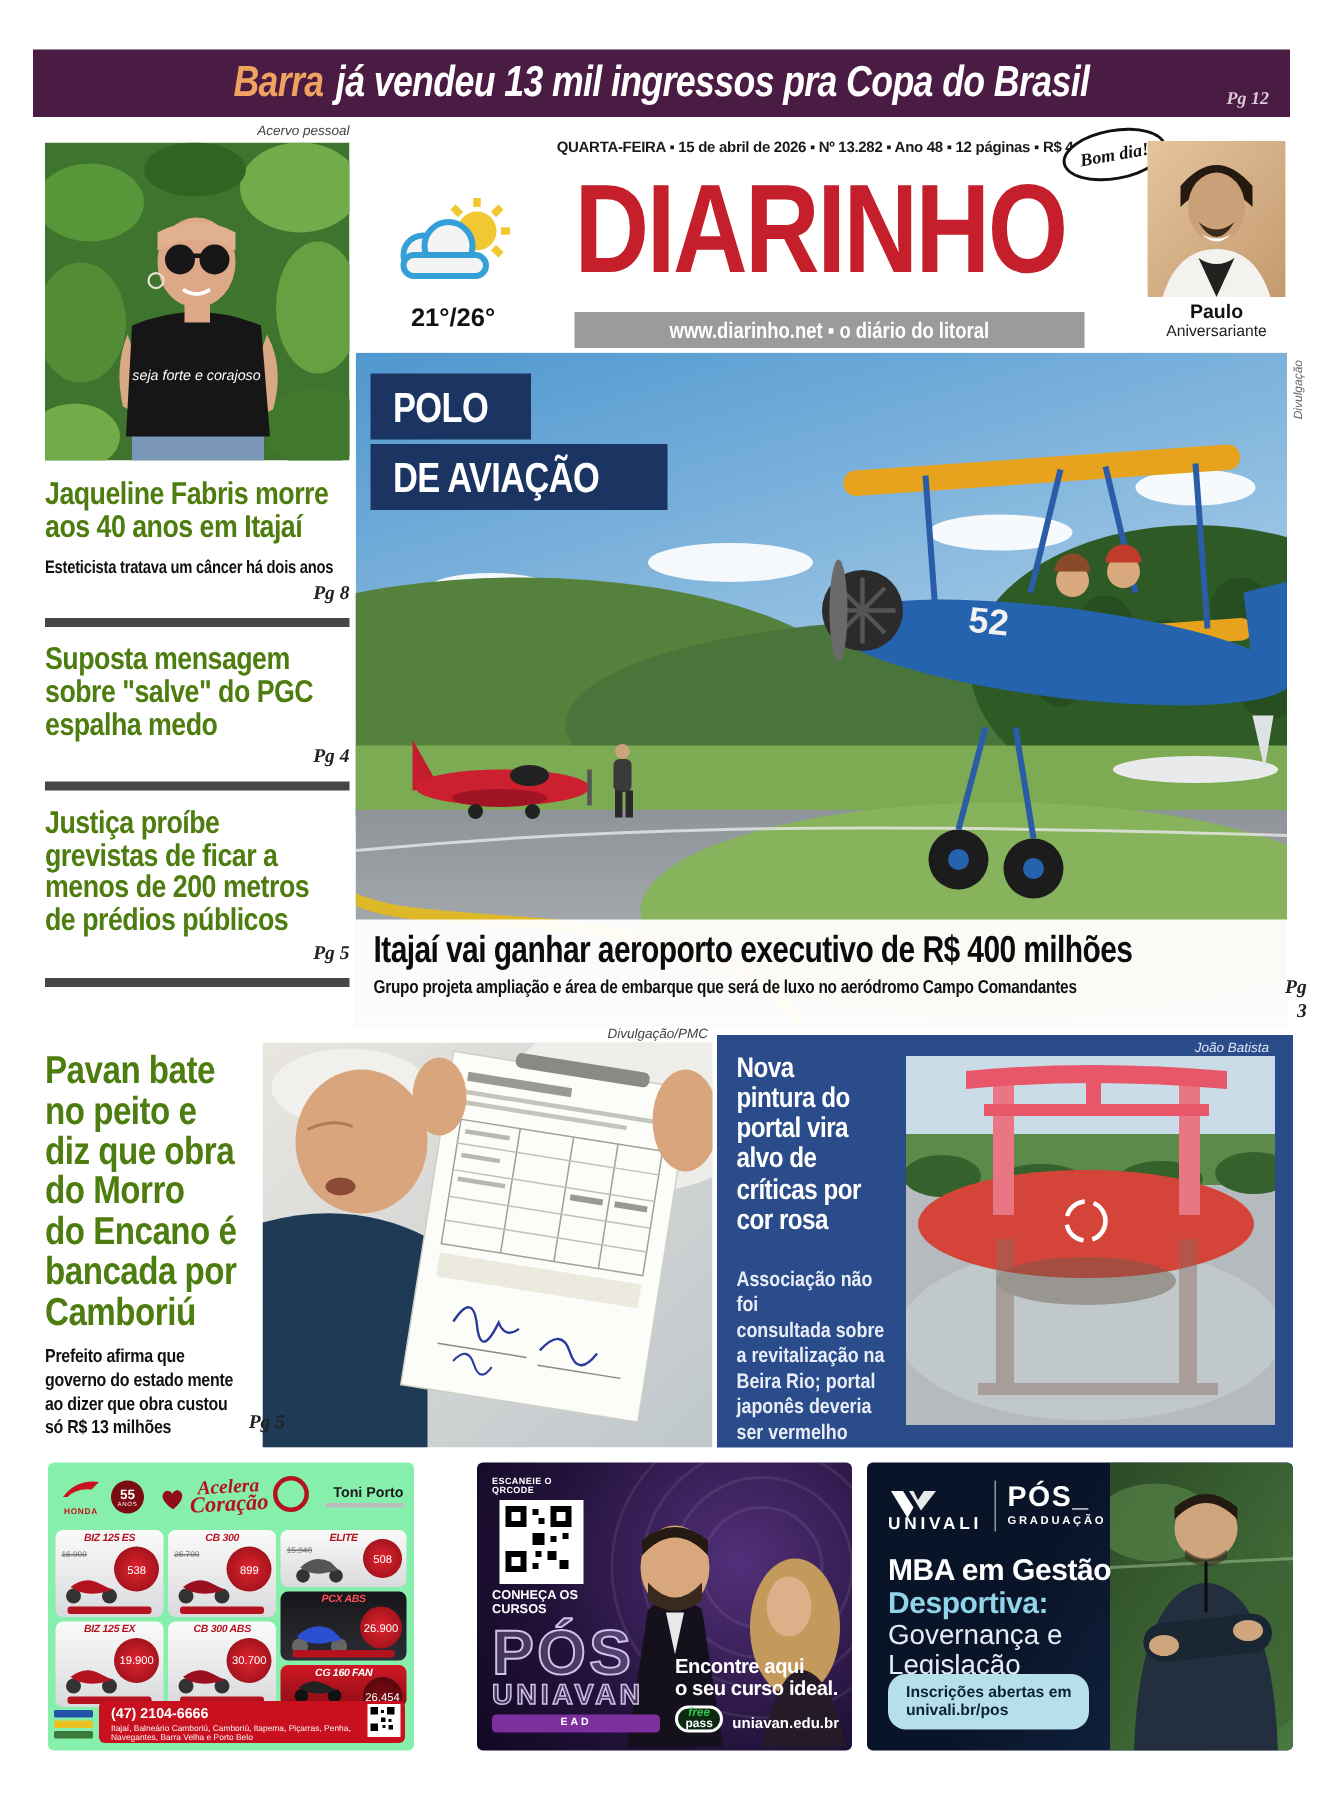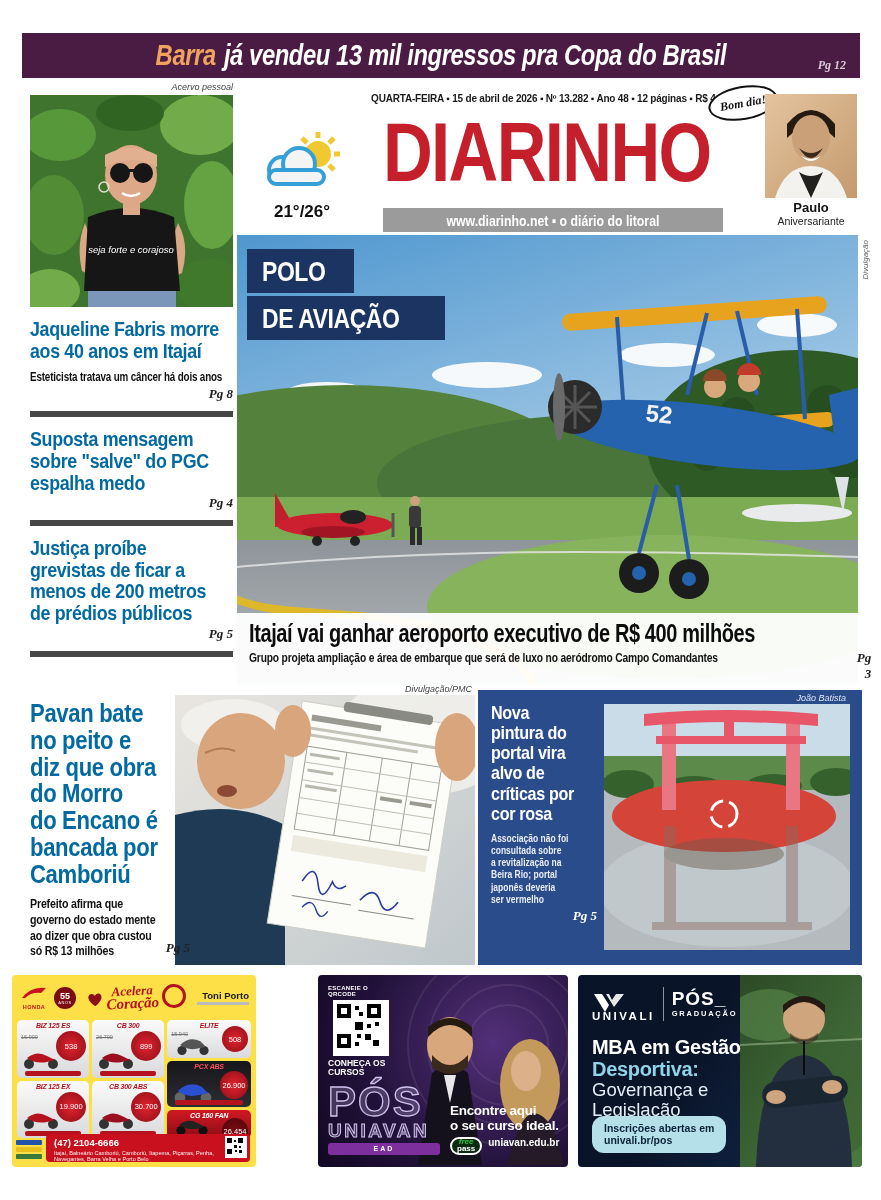--- a/index.html
+++ b/index.html
@@ -4,21 +4,21 @@
 <style>
   html,body{margin:0;padding:0;background:#fff;}
   .page{position:relative;width:881px;height:1200px;background:#fff;overflow:hidden;
         font-family:"Liberation Sans",sans-serif;color:#111;}
   .abs{position:absolute;}
   
   .condl{display:inline-block;transform:scaleX(.82);transform-origin:0 50%;white-space:nowrap;}
   .condc{display:inline-block;transform:scaleX(.82);white-space:nowrap;}
   .cond{display:inline-block;transform:scaleX(.85);transform-origin:0 0;width:117.6%;}
   .pre{white-space:pre-line;}
-  .hl{font-weight:700;color:#0369a1;letter-spacing:-.4px;line-height:1.03;}
+  .hl{font-weight:700;color:#4d7c0f;letter-spacing:-.4px;line-height:1.03;}
   .pg{font-family:"Liberation Serif",serif;font-style:italic;font-weight:700;font-size:13px;color:#222;text-align:right;}
   .credit{font-style:italic;font-size:9px;color:#444;}
   .dbar{height:6px;background:#464646;}
   svg text{font-family:"Liberation Sans",sans-serif;}
 
   
   .banner{left:22px;top:33px;width:838px;height:45px;background:#4a1b43;display:flex;align-items:center;justify-content:center;}
   .banner .txt{color:#fff;font-size:29px;font-weight:700;font-style:italic;letter-spacing:-.5px;}
   .banner .hi{color:#efa35f;margin-right:10px;}
   .banner .pg{position:absolute;right:14px;bottom:5px;color:#d9c9d6;font-size:12px;}
@@ -60,30 +60,30 @@
   .pavancol{left:30px;top:700px;width:160px;}
   .pavancol .hl{font-size:26px;}
   .pavancol .sub{font-weight:700;font-size:12.5px;margin-top:10px;letter-spacing:-.2px;line-height:1.25;}
   .pavanpg{left:140px;top:940px;width:50px;}
   .pmccredit{left:280px;top:684px;width:192px;text-align:right;}
 
   
   .blue{left:478px;top:690px;width:384px;height:275px;background:#2b4c8a;}
   .blue .txt{position:absolute;left:13px;top:13px;width:106px;}
   .blue .hl{color:#fff;font-size:19px;line-height:1.06;}
-  .blue .sub{color:#e8edf7;font-weight:700;font-size:10px;line-height:1.22;margin-top:9px;}
+  .blue .sub{color:#e8edf7;font-weight:700;font-size:14px;line-height:1.22;margin-top:20px;}
   .blue .pg{color:#fff;margin-top:2px;}
   .blue .photo{position:absolute;left:126px;top:14px;width:246px;height:246px;}
   .blue .credit{position:absolute;right:16px;top:3px;color:#dfe6f5;}
 
   
   .ad{top:975px;height:192px;border-radius:4px;overflow:hidden;}
 
   
-  .honda{left:12px;width:244px;background:#fde047;}
+  .honda{left:32px;width:244px;background:#86efac;}
   .h-head{display:flex;align-items:center;gap:5px;padding:5px 7px 2px;height:36px;}
   .h-logo{width:30px;text-align:center;}
   .h-logo .brand{font-size:5.5px;font-weight:700;color:#c8101e;letter-spacing:.5px;display:block;}
   .h-anniv{width:22px;height:22px;border-radius:50%;background:#7a0b12;color:#fff;display:flex;flex-direction:column;
            align-items:center;justify-content:center;line-height:1;}
   .h-anniv b{font-size:9px;} .h-anniv i{font-size:4px;font-style:normal;letter-spacing:.5px;}
   .h-camp{flex:1;display:flex;align-items:center;justify-content:center;gap:3px;transform:rotate(-3deg);}
   .h-camp .lines{font-family:"Liberation Serif",serif;font-style:italic;font-weight:700;color:#b5121f;line-height:.9;text-align:center;}
   .h-camp .l1{font-size:13px;display:block;} .h-camp .l2{font-size:15px;display:block;}
   .h-stamp{width:18px;height:18px;border:3px solid #b5121f;border-radius:50%;}
@@ -116,21 +116,21 @@
   .u-qrtop{font-size:6px;font-weight:700;letter-spacing:.3px;}
   .u-qr{width:52px;height:52px;background:#fff;margin:3px auto;padding:2px;}
   .u-qrbot{font-size:8.5px;font-weight:700;line-height:1.05;}
   .u-pos{position:absolute;left:10px;bottom:12px;width:118px;line-height:.85;}
   .u-pos .t1{font-size:42px;font-weight:700;letter-spacing:2px;color:rgba(220,205,245,.22);-webkit-text-stroke:1.3px #cfc0ec;display:block;}
   .u-pos .t2{font-size:19px;font-weight:700;letter-spacing:2.5px;color:rgba(220,205,245,.22);-webkit-text-stroke:1px #cfc0ec;display:block;margin-top:3px;}
   .u-ead{margin-top:4px;width:112px;height:12px;background:#7d2f9e;border-radius:3px;color:#fff;font-size:7px;font-weight:700;
          letter-spacing:2px;display:flex;align-items:center;justify-content:center;}
   .u-right{position:absolute;left:132px;bottom:34px;width:112px;color:#fff;}
   .u-right .l{font-size:13.5px;font-weight:700;letter-spacing:-.3px;display:block;}
-  .u-row{position:absolute;left:132px;bottom:12px;display:flex;align-items:flex-start;gap:6px;}
+  .u-row{position:absolute;left:132px;bottom:12px;display:flex;align-items:flex-end;gap:6px;}
   .u-fp{border:2px solid #fff;border-radius:10px;padding:0 5px;line-height:.85;text-align:center;background:#0c2a12;}
   .u-fp .f{color:#35c24a;font-style:italic;font-weight:700;font-size:8px;display:block;}
   .u-fp .p{color:#fff;font-weight:700;font-size:8px;display:block;}
   .u-url{color:#fff;font-weight:700;font-size:10px;}
 
   
   .univali{left:578px;width:284px;background:linear-gradient(120deg,#0a1428 40%,#142c52);}
   .v-man{position:absolute;right:0;top:0;width:122px;height:192px;}
   .v-logo{position:absolute;left:14px;top:12px;display:flex;align-items:center;gap:8px;color:#fff;}
   .v-mark{line-height:0;}

